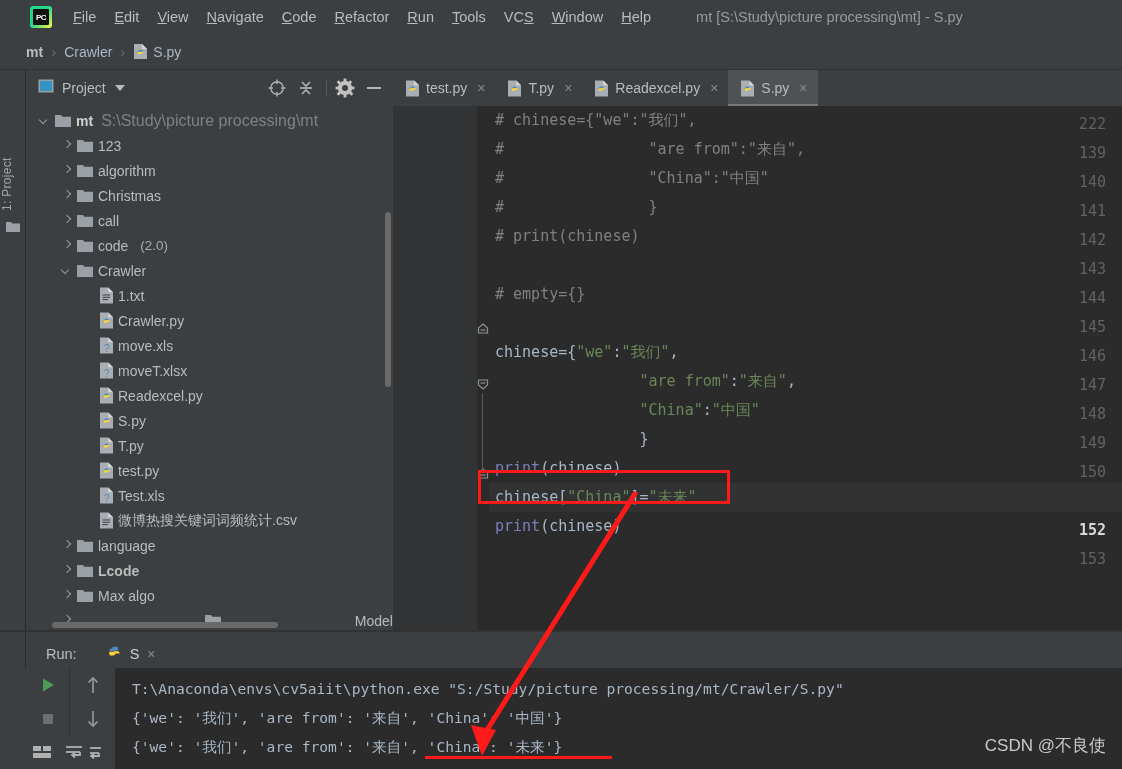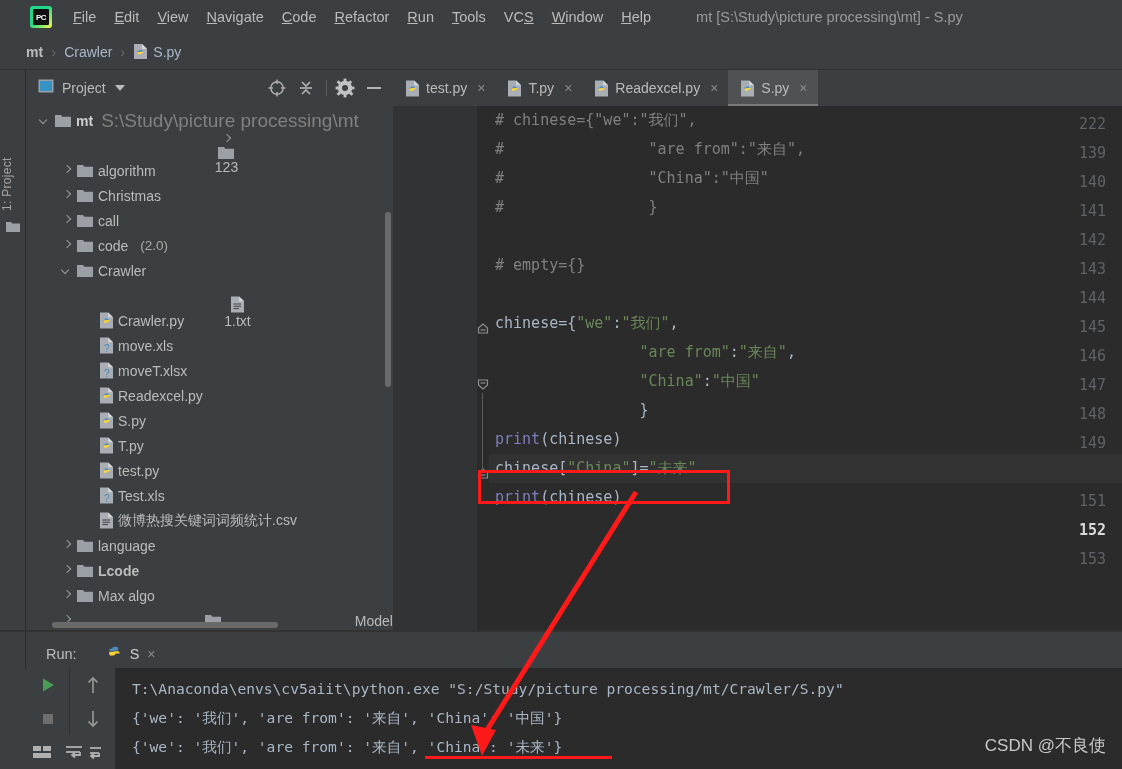--- a/index.html
+++ b/index.html
@@ -105,21 +105,21 @@
   }
   .arrow.down::before {
     content: ""; position: absolute; left: 2px; top: 3px;
     width: 5px; height: 5px;
     border-right: 1.6px solid #9a9a9a; border-bottom: 1.6px solid #9a9a9a;
     transform: rotate(45deg);
   }
   .folder-icon { width: 16px; height: 13px; flex: none; margin: 0 5px 0 4px; }
   .file-icon { width: 15px; height: 17px; flex: none; margin: 0 4px 0 4px; }
   .tlabel.bold { font-weight: bold; color: #cfcfcf; }
-  .tpath { color: #808080; margin-left: 8px; font-size: 19px; }
+  .tpath { color: #808080; margin-left: 8px; font-size: 16px; }
   .tver { color: #a9a9a9; margin-left: 12px; font-size: 13.5px; }
 
   .tree-scroll-v {
     position: absolute; right: 2px; top: 142px; width: 6px; height: 175px;
     background: #6a6a6a; border-radius: 3px;
   }
   .tree-scroll-h {
     position: absolute; left: 26px; bottom: 4px; width: 226px; height: 6px;
     background: #6a6a6a; border-radius: 3px;
   }
@@ -364,21 +364,21 @@
     </div>
     <div class="tree" id="tree">
         <div class="trow" style="padding-left: 12px;">
           <span class="arrow down"></span>
           <span class="folder-icon"><svg width="16" height="13" viewBox="0 0 16 13">
               <path d="M0 1h6l1.3 1.7H16V13H0z" fill="#9aa0a6"></path>
             </svg></span>
           <span class="tlabel bold">mt</span>
           <span class="tpath">S:\Study\picture processing\mt</span>
         </div>
-        <div class="trow" style="padding-left: 34px; flex-direction: column;">
+        <div class="trow" style="padding-left: 34px;">
           <span class="arrow right"></span>
           <span class="folder-icon"><svg width="16" height="13" viewBox="0 0 16 13">
               <path d="M0 1h6l1.3 1.7H16V13H0z" fill="#9aa0a6"></path>
             </svg></span>
           <span class="tlabel">123</span>
         </div>
         <div class="trow" style="padding-left: 34px;">
           <span class="arrow right"></span>
           <span class="folder-icon"><svg width="16" height="13" viewBox="0 0 16 13">
               <path d="M0 1h6l1.3 1.7H16V13H0z" fill="#9aa0a6"></path>
@@ -407,21 +407,21 @@
           <span class="tlabel">code</span>
           <span class="tver">(2.0)</span>
         </div>
         <div class="trow" style="padding-left: 34px;">
           <span class="arrow down"></span>
           <span class="folder-icon"><svg width="16" height="13" viewBox="0 0 16 13">
               <path d="M0 1h6l1.3 1.7H16V13H0z" fill="#9aa0a6"></path>
             </svg></span>
           <span class="tlabel">Crawler</span>
         </div>
-        <div class="trow" style="padding-left: 56px; flex-direction: column;">
+        <div class="trow" style="padding-left: 56px;">
           <span class="arrow "></span>
           <span class="file-icon"><svg width="15" height="17" viewBox="0 0 15 17">
               <path d="M1 0.5h8.2l4.8 4.8V16.5H1z" fill="#a8aeb3"></path>
               <path d="M9.2 0.5l4.8 4.8H9.2z" fill="#d3d7da"></path>
               <g stroke="#3c3f41" stroke-width="1">
                 <line x1="3.5" y1="8" x2="11" y2="8"></line>
                 <line x1="3.5" y1="10.3" x2="11" y2="10.3"></line>
                 <line x1="3.5" y1="12.6" x2="9" y2="12.6"></line>
               </g>
             </svg></span>
@@ -625,20 +625,21 @@
           <div class="fold" style="top: 352px;"><svg width="12" height="29" viewBox="0 0 12 29">
               <path d="M1.5 20V15l4.5-4 4.5 4v5z" fill="none" stroke="#8d9194" stroke-width="1.2"></path>
               <line x1="3.5" y1="17" x2="8.5" y2="17" stroke="#8d9194" stroke-width="1.2"></line>
             </svg></div>
         </div>
       <div class="code-lines" id="code-lines">
           <div class="cline"><span class="cm"># chinese={"we":"我们",</span></div>
           <div class="cline"><span class="cm">#                "are from":"来自",</span></div>
           <div class="cline"><span class="cm">#                "China":"中国"</span></div>
           <div class="cline"><span class="cm">#                }</span></div>
+          <div class="cline"><span class="cm"># print(chinese)</span></div>
           <div class="cline">&nbsp;</div>
           <div class="cline"><span class="cm"># empty={}</span></div>
           <div class="cline">&nbsp;</div>
           <div class="cline"><span class="op">chinese</span><span class="op">=</span><span class="op">{</span><span class="st">"we"</span><span class="op">:</span><span class="st">"我们"</span><span class="op">,</span></div>
           <div class="cline"><span class="op">                </span><span class="st">"are from"</span><span class="op">:</span><span class="st">"来自"</span><span class="op">,</span></div>
           <div class="cline"><span class="op">                </span><span class="st">"China"</span><span class="op">:</span><span class="st">"中国"</span></div>
           <div class="cline"><span class="op">                }</span></div>
           <div class="cline"><span class="fn">print</span><span class="op">(chinese)</span></div>
           <div class="cline highlight-row"><span class="op">chinese[</span><span class="st">"China"</span><span class="op">]=</span><span class="st">"未来"</span></div>
           <div class="cline"><span class="fn">print</span><span class="op">(chinese)</span></div>

